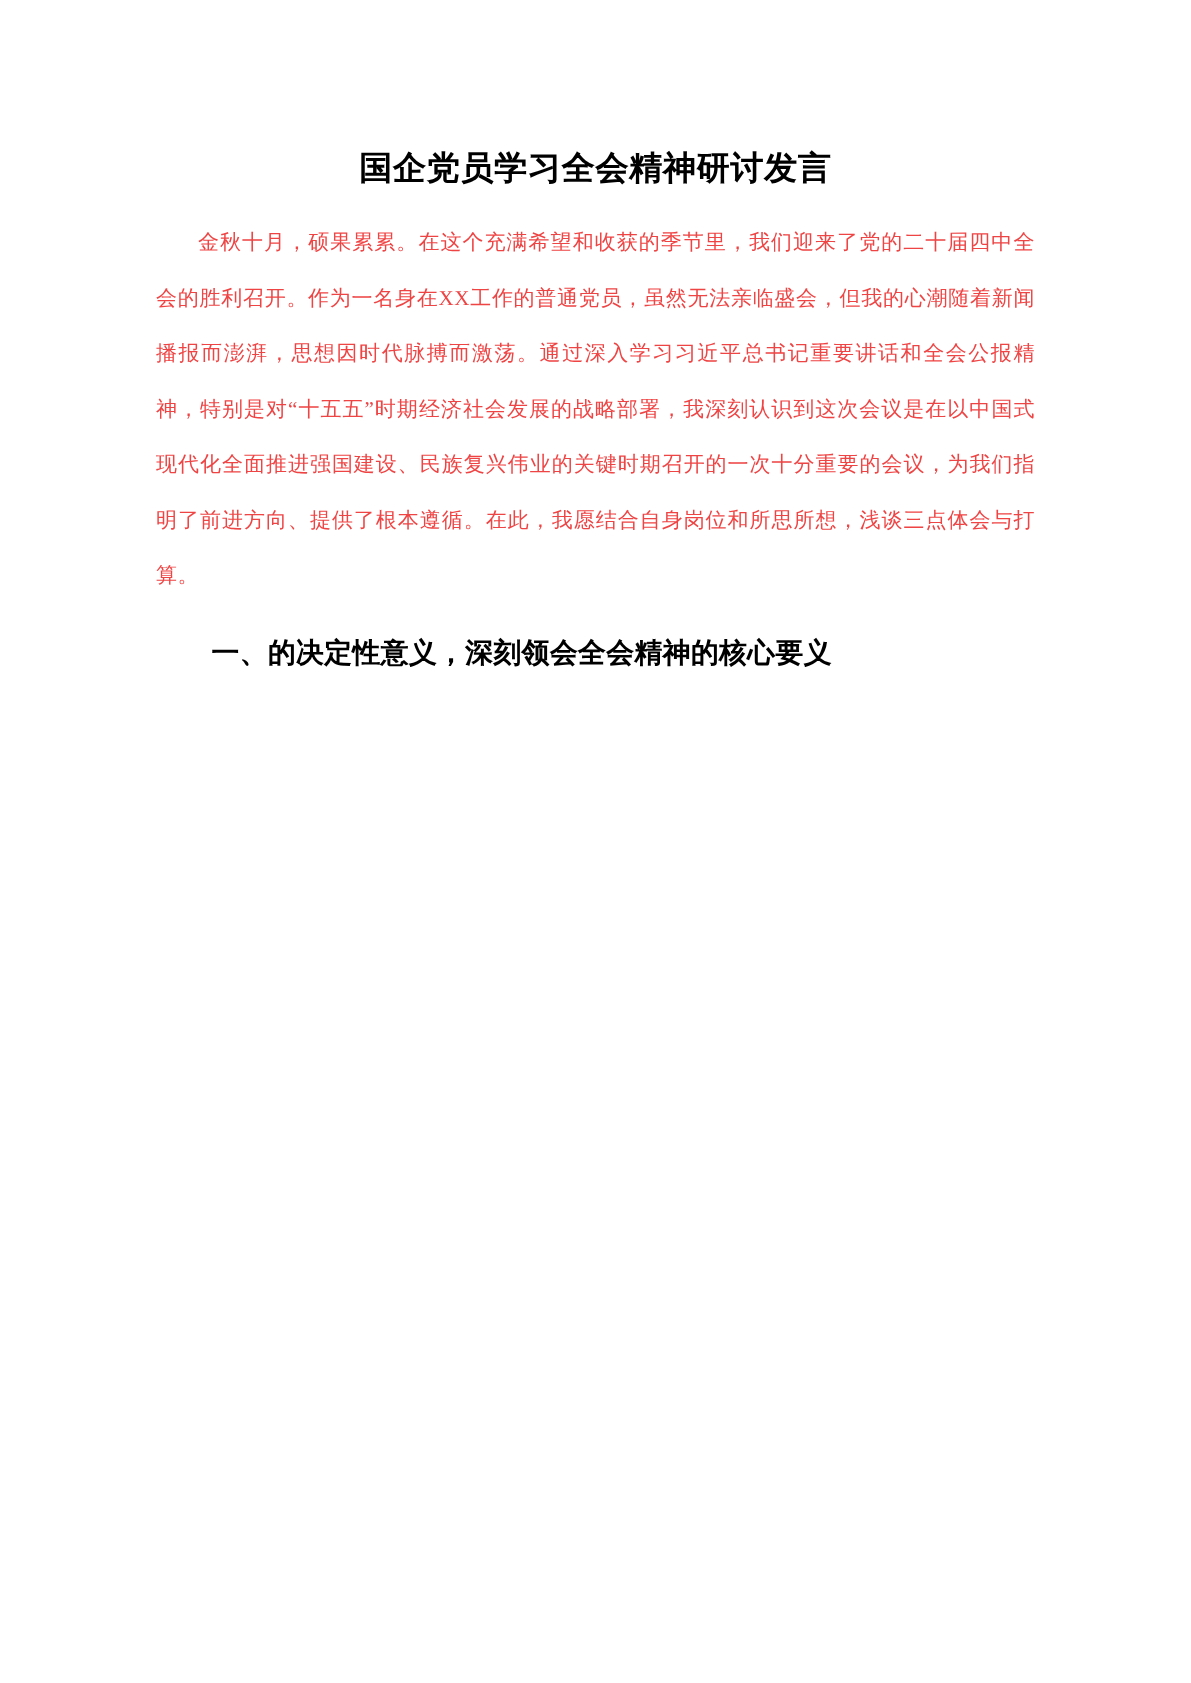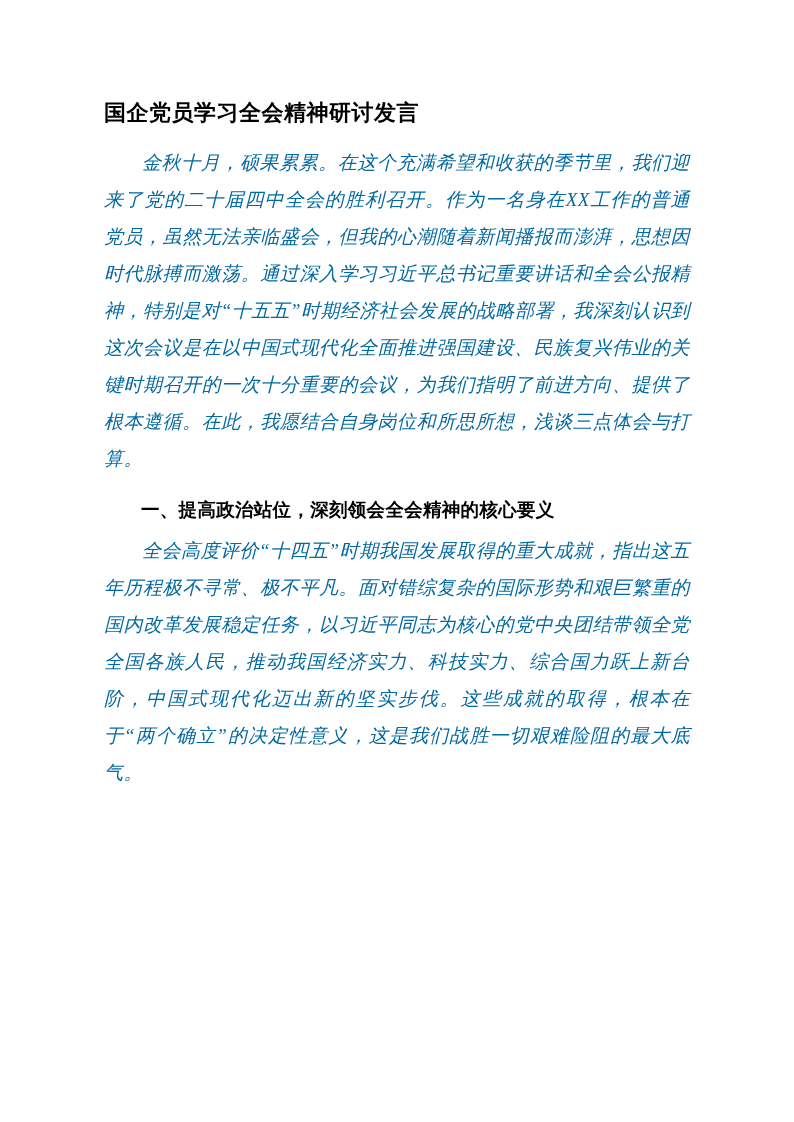--- a/index.html
+++ b/index.html
@@ -23,31 +23,31 @@
     background: #ffffff;
   }
   .doc-title {
     font-family: "DejaVu Sans", "Liberation Sans", sans-serif;
     font-weight: bold;
     font-size: 22px;
     line-height: 34px;
     letter-spacing: 0.5px;
     margin: 0 0 14px 0;
     color: #000000;
+    text-align: center;
   }
   .para {
-    font-size: 19px;
+    font-size: 14px;
     line-height: 37px;
     text-align: justify;
     text-justify: inter-ideograph;
     margin: 0 0 2px 0;
     text-indent: 2em;
     letter-spacing: 0.4px;
-    color: #0369a1;
-    font-style: italic;
+    color: #ef4444;
   }
   .heading {
     font-family: "DejaVu Sans", "Liberation Sans", sans-serif;
     font-weight: bold;
     font-size: 18.5px;
     line-height: 37px;
     margin: 14px 0 4px 0;
     text-indent: 2em;
     letter-spacing: 0.3px;
     color: #000000;
@@ -55,18 +55,17 @@
 </style>
 </head>
 <body>
 
 <div class="page">
 
   <h1 class="doc-title">国企党员学习全会精神研讨发言</h1>
 
   <p class="para">金秋十月，硕果累累。在这个充满希望和收获的季节里，我们迎来了党的二十届四中全会的胜利召开。作为一名身在XX工作的普通党员，虽然无法亲临盛会，但我的心潮随着新闻播报而澎湃，思想因时代脉搏而激荡。通过深入学习习近平总书记重要讲话和全会公报精神，特别是对“十五五”时期经济社会发展的战略部署，我深刻认识到这次会议是在以中国式现代化全面推进强国建设、民族复兴伟业的关键时期召开的一次十分重要的会议，为我们指明了前进方向、提供了根本遵循。在此，我愿结合自身岗位和所思所想，浅谈三点体会与打算。</p>
 
-  <h2 class="heading">一、提高政治站位，深刻领会全会精神的核心要义</h2>
+  <h2 class="heading">一、的决定性意义，深刻领会全会精神的核心要义</h2>
 
-  <p class="para">全会高度评价“十四五”时期我国发展取得的重大成就，指出这五年历程极不寻常、极不平凡。面对错综复杂的国际形势和艰巨繁重的国内改革发展稳定任务，以习近平同志为核心的党中央团结带领全党全国各族人民，推动我国经济实力、科技实力、综合国力跃上新台阶，中国式现代化迈出新的坚实步伐。这些成就的取得，根本在于“两个确立”的决定性意义，这是我们战胜一切艰难险阻的最大底气。</p>
 
 
 </div>
 
 </body></html>

